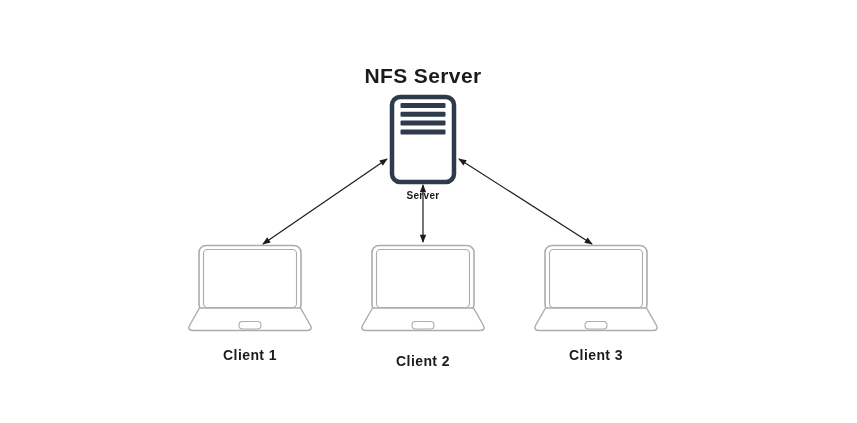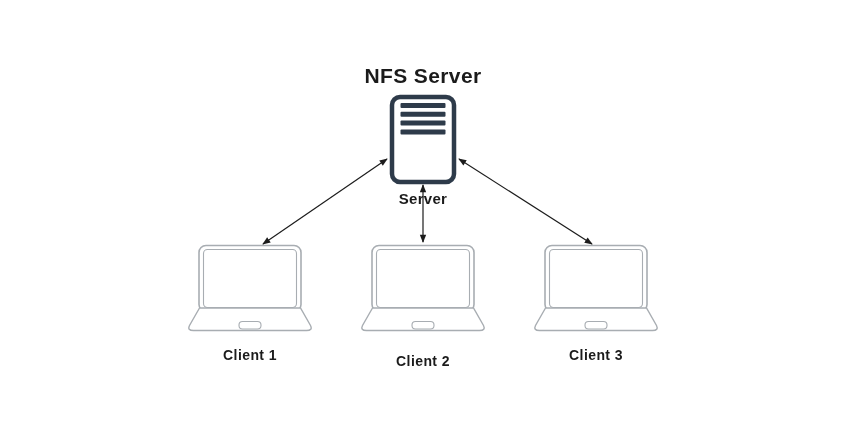--- a/index.html
+++ b/index.html
@@ -29,21 +29,21 @@
   .server-node { position: absolute; left: 389px; top: 94px; width: 68px; height: 120px; }
   .server-svg { display: block; width: 68px; height: 92px; }
   .srv-body { fill: #ffffff; stroke: var(--server-outline, #2e3b4a); stroke-width: 4.5; }
   .srv-bar  { fill: var(--server-outline, #2e3b4a); }
   .server-label {
     position: absolute;
     top: 96px;
     left: -16px;
     width: 100px;
     text-align: center;
-    font-size: 15px;
+    font-size: 10px;
     font-weight: 600;
     letter-spacing: 0.3px;
     color: var(--text, #1b1b1b);
   }
 
   .arrows {
     position: absolute;
     left: 0; top: 0;
     width: 857px; height: 423px;
     z-index: 5;

